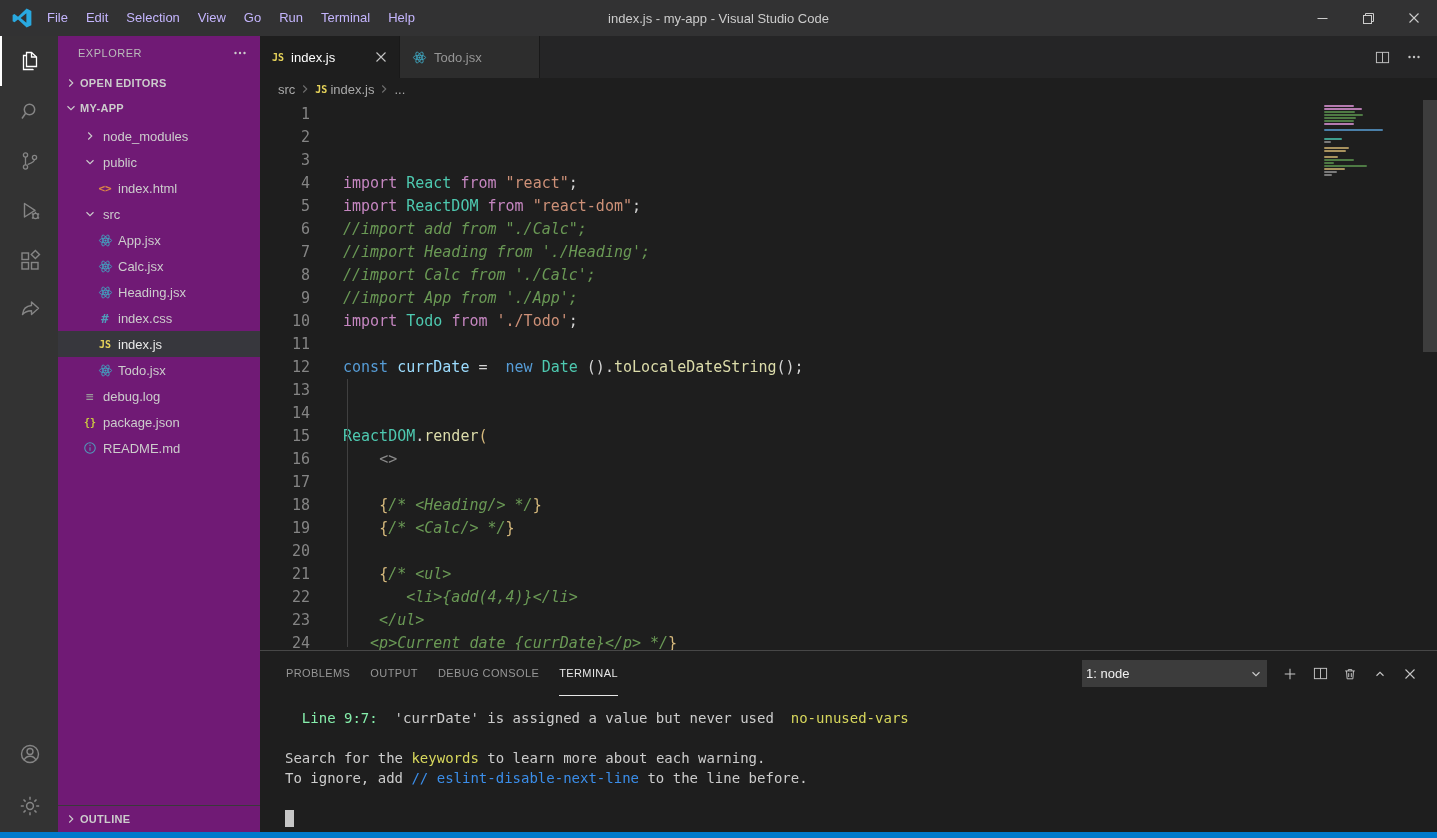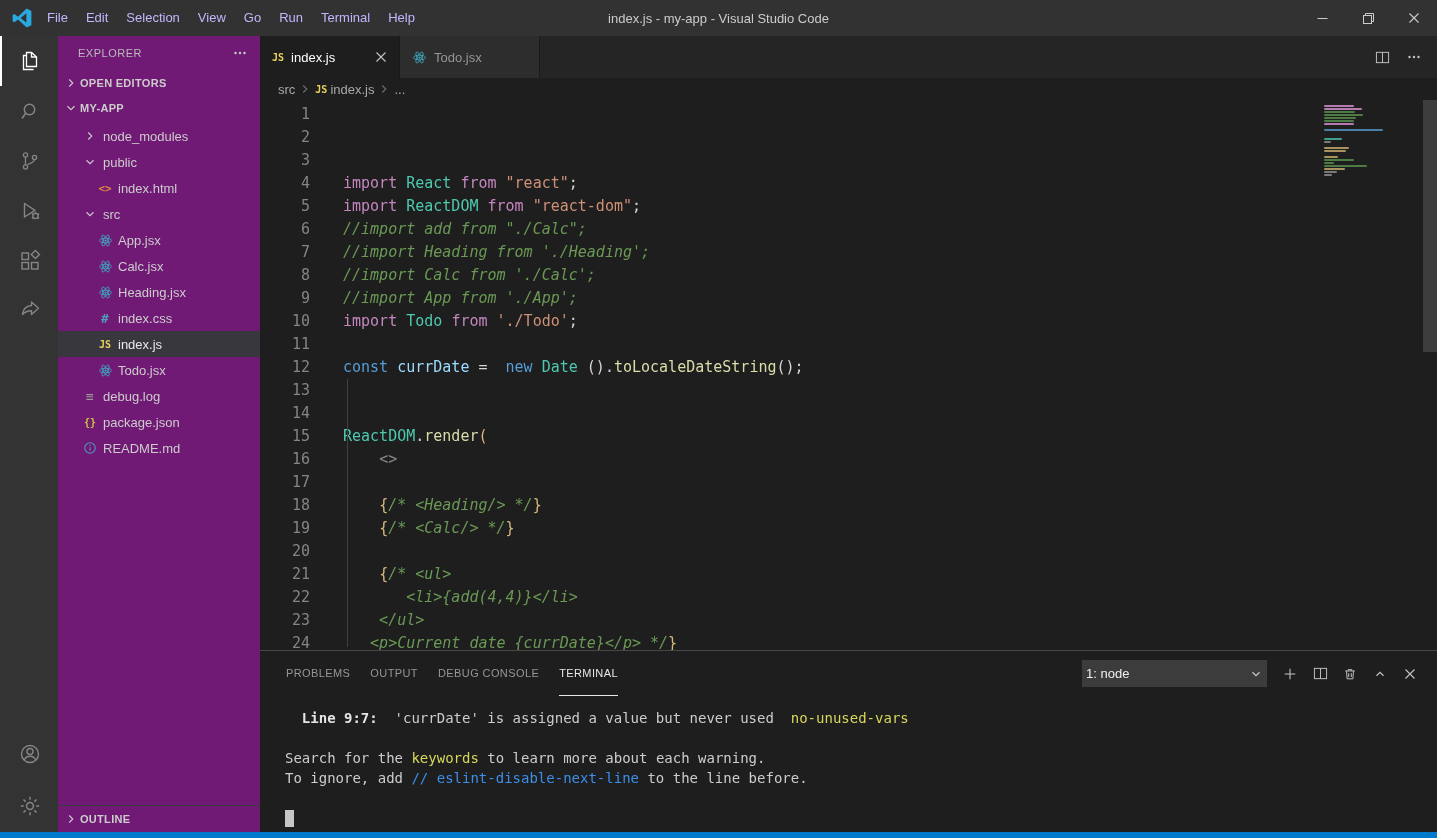--- a/index.html
+++ b/index.html
@@ -78,21 +78,21 @@
   .panel-bar{height:45px;flex:none;display:flex;align-items:center;padding:0 12px 0 26px}
   .panel-tabs{display:flex;gap:20px;height:100%;align-items:center}
   .panel-tab{font-size:11px;letter-spacing:.4px;color:#969696;height:100%;display:flex;align-items:center;border-bottom:1px solid transparent;cursor:pointer}
   .panel-tab.active{color:#e7e7e7;border-bottom-color:#e7e7e7}
   .panel-right{margin-left:auto;display:flex;align-items:center;gap:8px}
   .shell-select{width:185px;height:27px;background:#3c3c3c;display:flex;align-items:center;justify-content:space-between;padding:0 4px;font-size:13px;color:#f0f0f0;cursor:pointer}
   .sel-chev{color:#cccccc}
   .panel-icons{display:flex;align-items:center}
   .terminal{flex:1;font-family:"DejaVu Sans Mono",monospace;font-size:14px;line-height:20px;padding:12px 0 0 25px;white-space:pre;color:#cccccc}
   .t-line{height:20px}
-  .t-def{color:#cccccc}.t-bold{color:#e5e5e5;font-weight:bold}.t-yellow{color:#d7d75c}.t-blue{color:#3b8eea}
+  .t-def{color:#cccccc}.t-bold{color:#86efac;font-weight:normal}.t-yellow{color:#d7d75c}.t-blue{color:#3b8eea}
   .t-cursor{width:9px;height:17px;background:#c6c6c6;margin-top:2px}
 
   .statusbar{height:6px;flex:none;background:#007acc}
 </style>
 </head>
 <body>
 
 <div class="window">
 
   <div class="titlebar">

